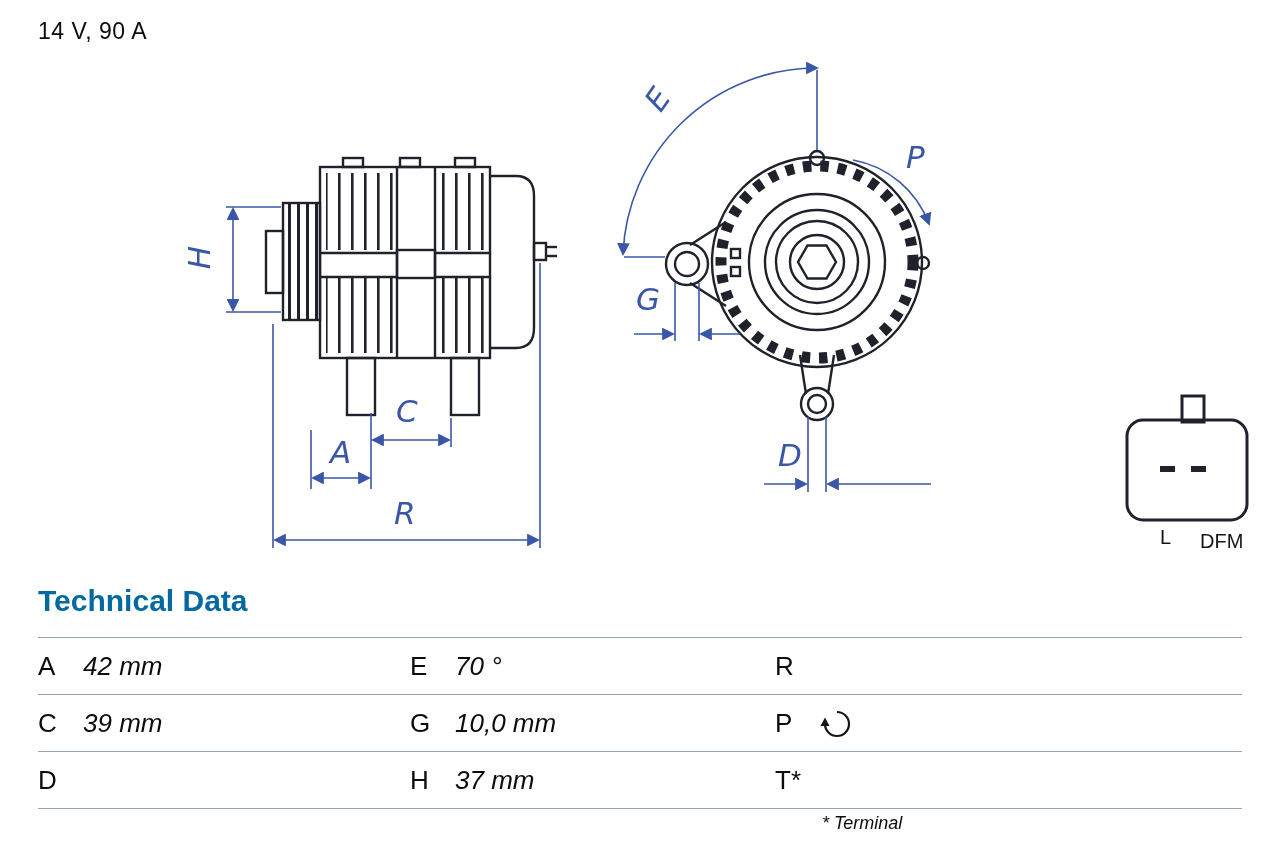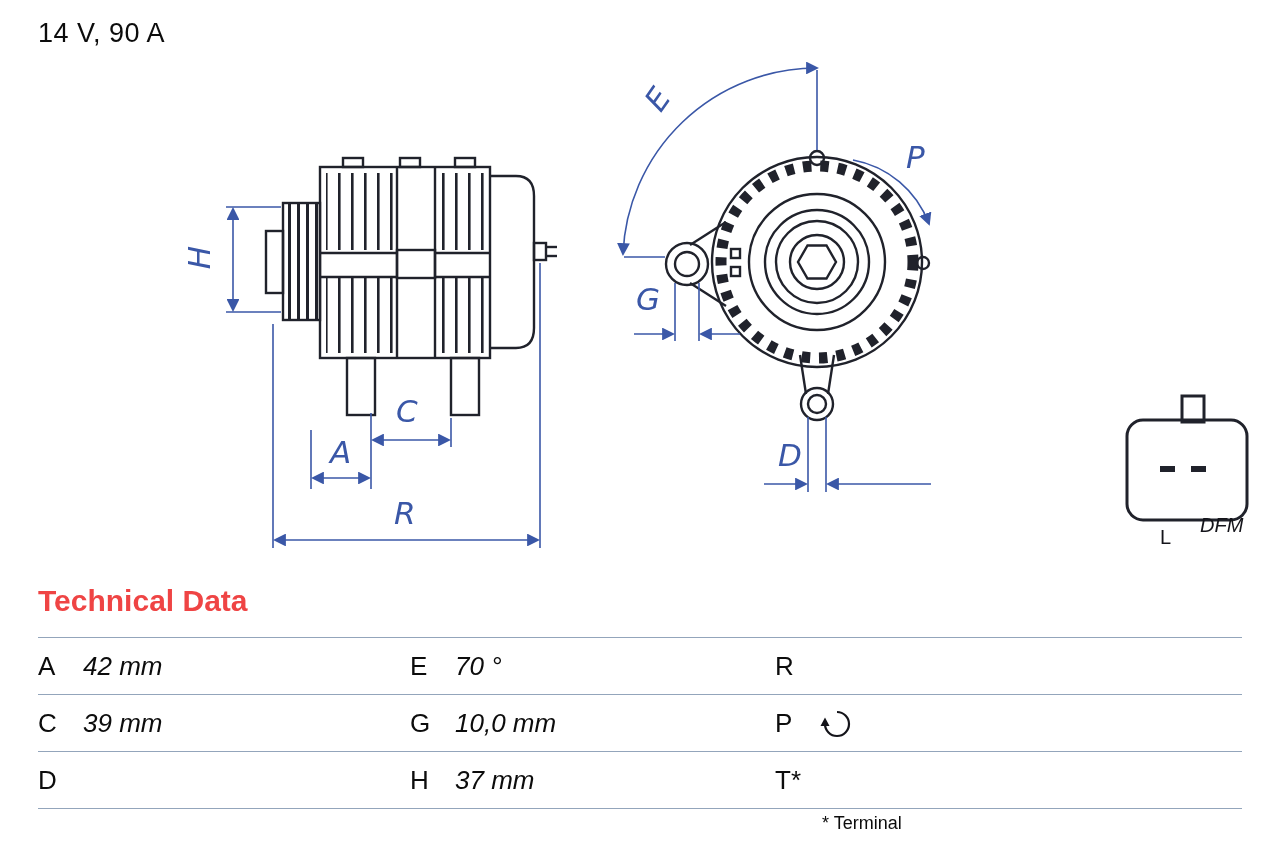--- a/index.html
+++ b/index.html
@@ -1,39 +1,39 @@
 <!DOCTYPE html>
 <html><head>
 <meta charset="utf-8">
 <style>
   html,body { margin:0; padding:0; }
   body {
     width:1280px; height:853px; background:#ffffff; position:relative; overflow:hidden;
     font-family:"Liberation Sans", sans-serif; color:#0c0c0c;
   }
   .abs { position:absolute; }
-  .page-title { left:38px; top:18px; font-size:27px; letter-spacing:0.5px; }
+  .page-title { left:38px; top:18px; font-size:23px; letter-spacing:0.5px; }
   .dim-label {
     position:absolute; color:#3a57a7; font-size:31px; font-style:italic;
     font-family:"DejaVu Sans", sans-serif; line-height:1;
   }
   .rot-90 { transform:rotate(-90deg); }
   .rot-55 { transform:rotate(-55deg); }
   .pin-label { position:absolute; font-size:20px; color:#14141a; }
   .tech { position:absolute; left:38px; top:584px; width:1204px; }
-  .tech-title { margin:0 0 19px 0; font-size:30px; font-weight:bold; color:#ef4444; }
+  .tech-title { margin:0 0 19px 0; font-size:30px; font-weight:bold; color:#0369a1; }
   .ttable { border-bottom:1px solid #93a5bb; }
   .trow {
     display:grid; grid-template-columns:372px 365px 467px;
     border-top:1px solid #93a5bb; height:56px; align-items:center; font-size:26px;
   }
   .tgroup { display:flex; align-items:center; height:100%; }
   .tkey { width:45px; flex:0 0 45px; }
   .tval { display:flex; align-items:center;font-style:italic; }
-  .footnote { margin-left:784px; margin-top:4px; font-size:18px; color:#0c0c0c; }
+  .footnote { margin-left:784px; margin-top:4px; font-size:18px; color:#0c0c0c;font-style:italic; }
   svg.drawing { position:absolute; left:0; top:0; }
 </style>
 </head>
 <body>
 
 <div class="abs page-title">14 V, 90 A</div>
 
 <svg class="drawing" width="1280" height="575" viewBox="0 0 1280 575">
   <defs>
     <marker id="arr" viewBox="0 0 10 10" refX="8.5" refY="5" markerWidth="8" markerHeight="8" orient="auto-start-reverse">
@@ -137,21 +137,21 @@
 <span class="dim-label rot-90" style="left:188px; top:242px;">H</span>
 <span class="dim-label" style="left:330px; top:437px;">A</span>
 <span class="dim-label" style="left:396px; top:396px;">C</span>
 <span class="dim-label" style="left:394px; top:498px;">R</span>
 <span class="dim-label rot-55" style="left:648px; top:84px;">E</span>
 <span class="dim-label" style="left:636px; top:284px;">G</span>
 <span class="dim-label" style="left:906px; top:142px;">P</span>
 <span class="dim-label" style="left:778px; top:440px;">D</span>
 
 <span class="pin-label" style="left:1160px; top:526px;">L</span>
-<span class="pin-label" style="left:1200px; top:514px;font-style:italic;">DFM</span>
+<span class="pin-label" style="left:1200px; top:530px;">DFM</span>
 
 <div class="tech">
   <h2 class="tech-title">Technical Data</h2>
   <div class="ttable">
 
     <div class="trow">
       <div class="tgroup">
         <span class="tkey">A</span>
         <span class="tval">42 mm</span>
       </div>

